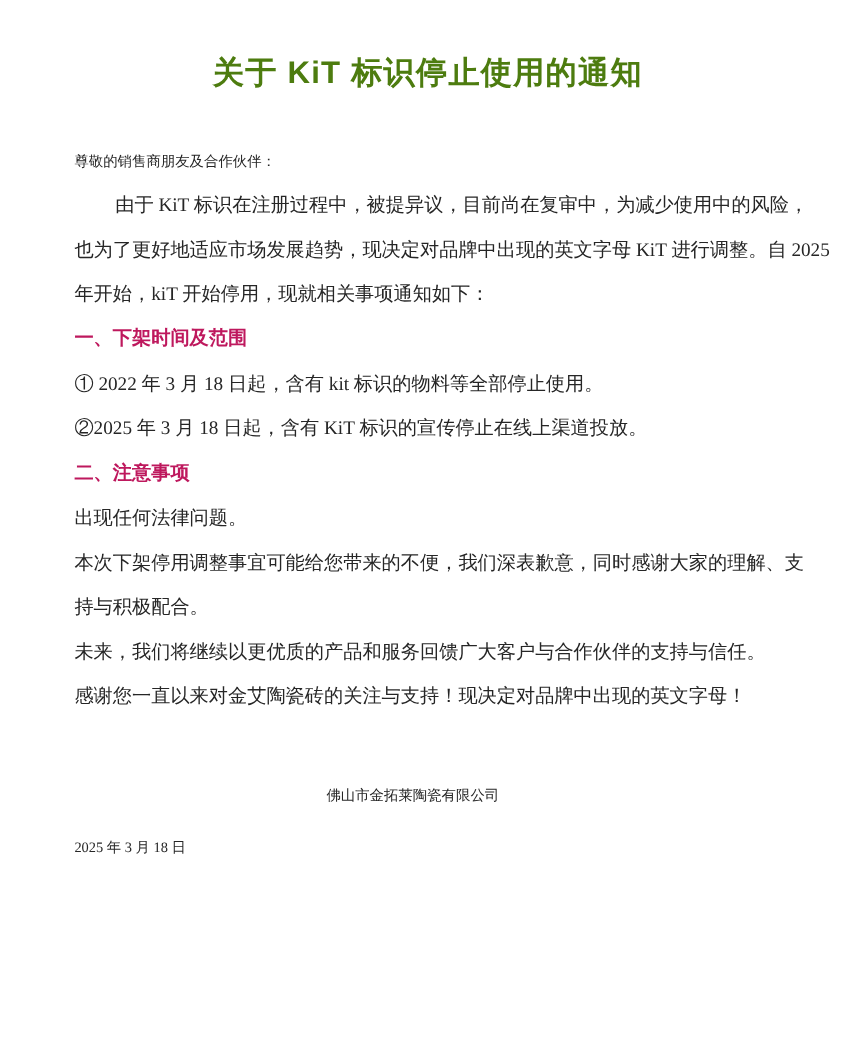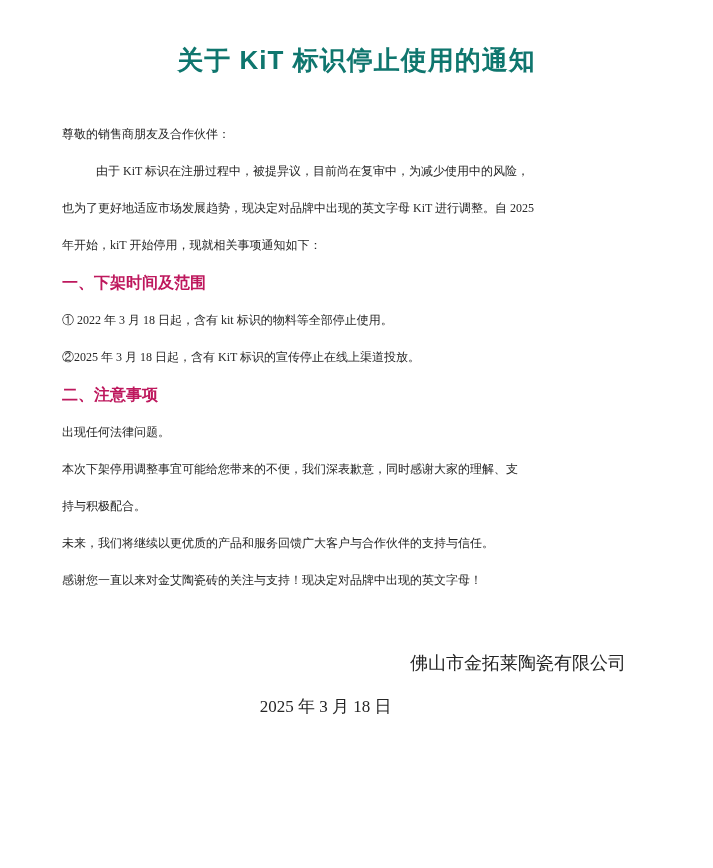--- a/index.html
+++ b/index.html
@@ -18,56 +18,56 @@
   }
   .content {
     padding: 0 62px 0 62px;
   }
   .doc-title {
     margin-top: 44px;
     text-align: center;
     font-family: "Liberation Sans", "DejaVu Sans", sans-serif;
     font-size: 26px;
     font-weight: bold;
-    color: #0f766e;
+    color: #4d7c0f;
     line-height: 32px;
     letter-spacing: 1px;
   }
   .salutation {
     margin-top: 40px;
     font-size: 12px;
     line-height: 37px;
   }
   .line {
-    font-size: 12px;
+    font-size: 16px;
     line-height: 37px;
     white-space: nowrap;
   }
   .indent {
     text-indent: 34px;
   }
   .section-heading {
     font-family: "Liberation Sans", "DejaVu Sans", sans-serif;
     font-size: 16px;
     font-weight: bold;
     line-height: 38px;
     color: #be185d;
   }
   .signature-company {
     margin-top: 46px;
-    font-size: 18px;
+    font-size: 12px;
     line-height: 37px;
-    text-align: right;
+    text-align: center;
     padding-right: 25px;
   }
   .signature-date {
     margin-top: 6px;
-    font-size: 17px;
+    font-size: 12px;
     line-height: 37px;
-    text-align: center;
+    text-align: left;
     padding-right: 62px;
   }
 </style>
 </head>
 <body>
 
 <div class="page">
   <div class="content">
 
     <div class="doc-title">关于 KiT 标识停止使用的通知</div>

